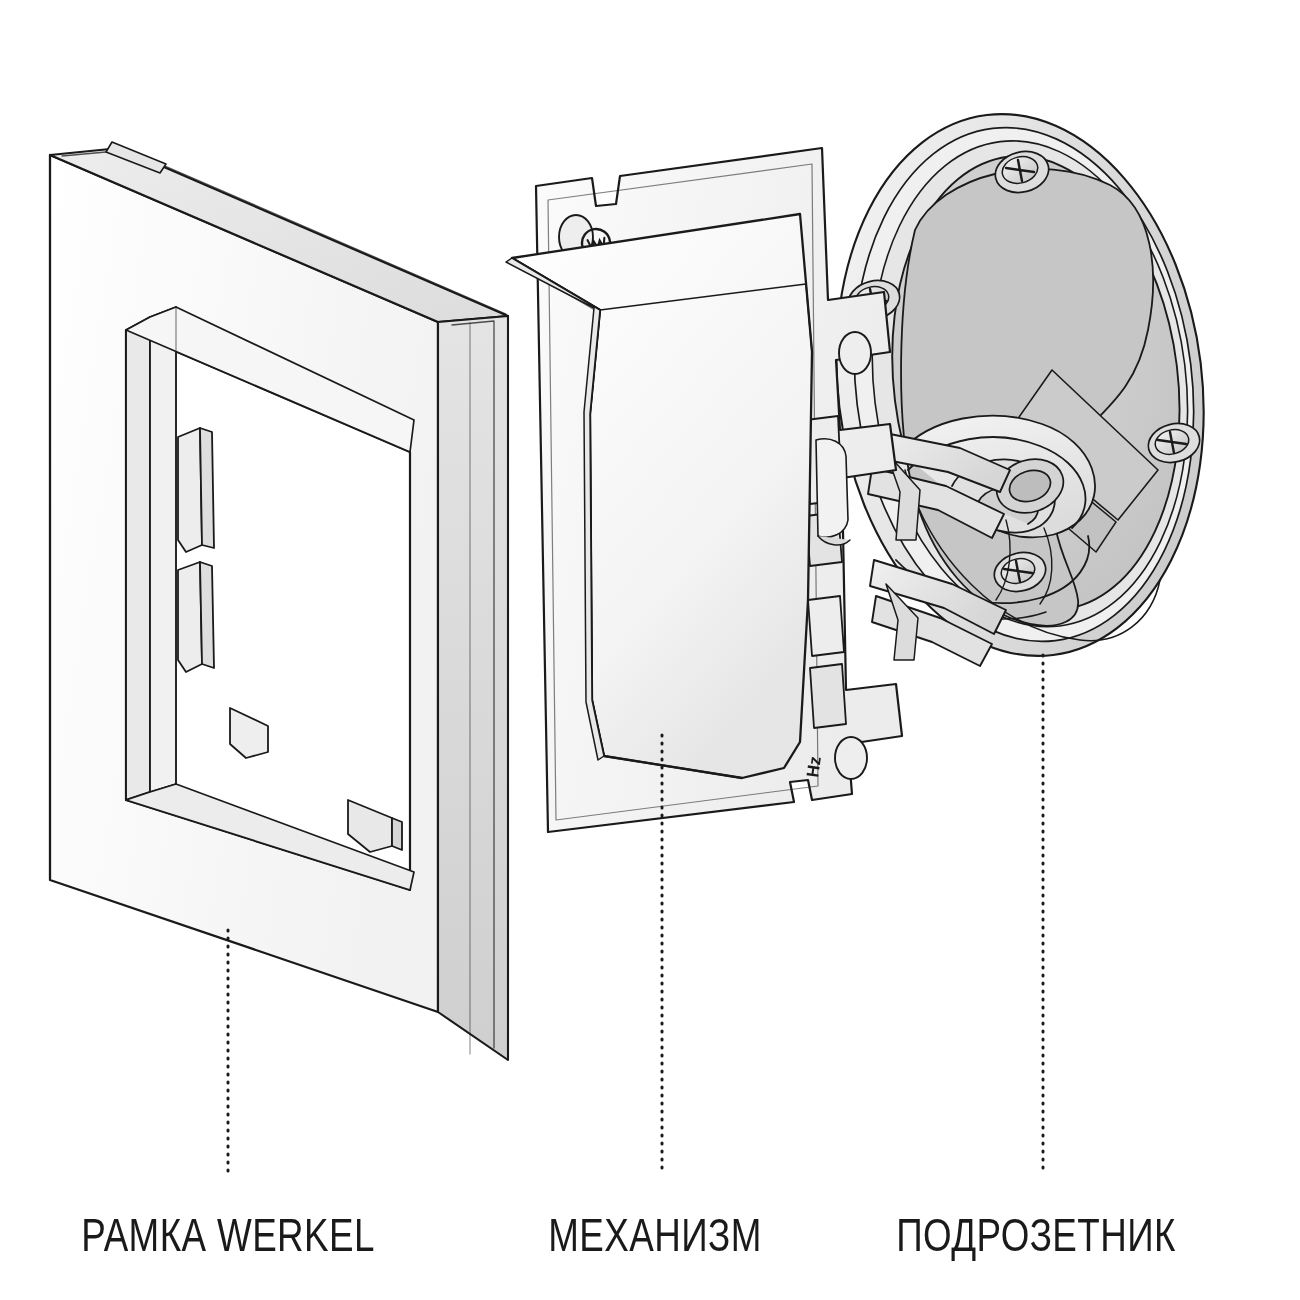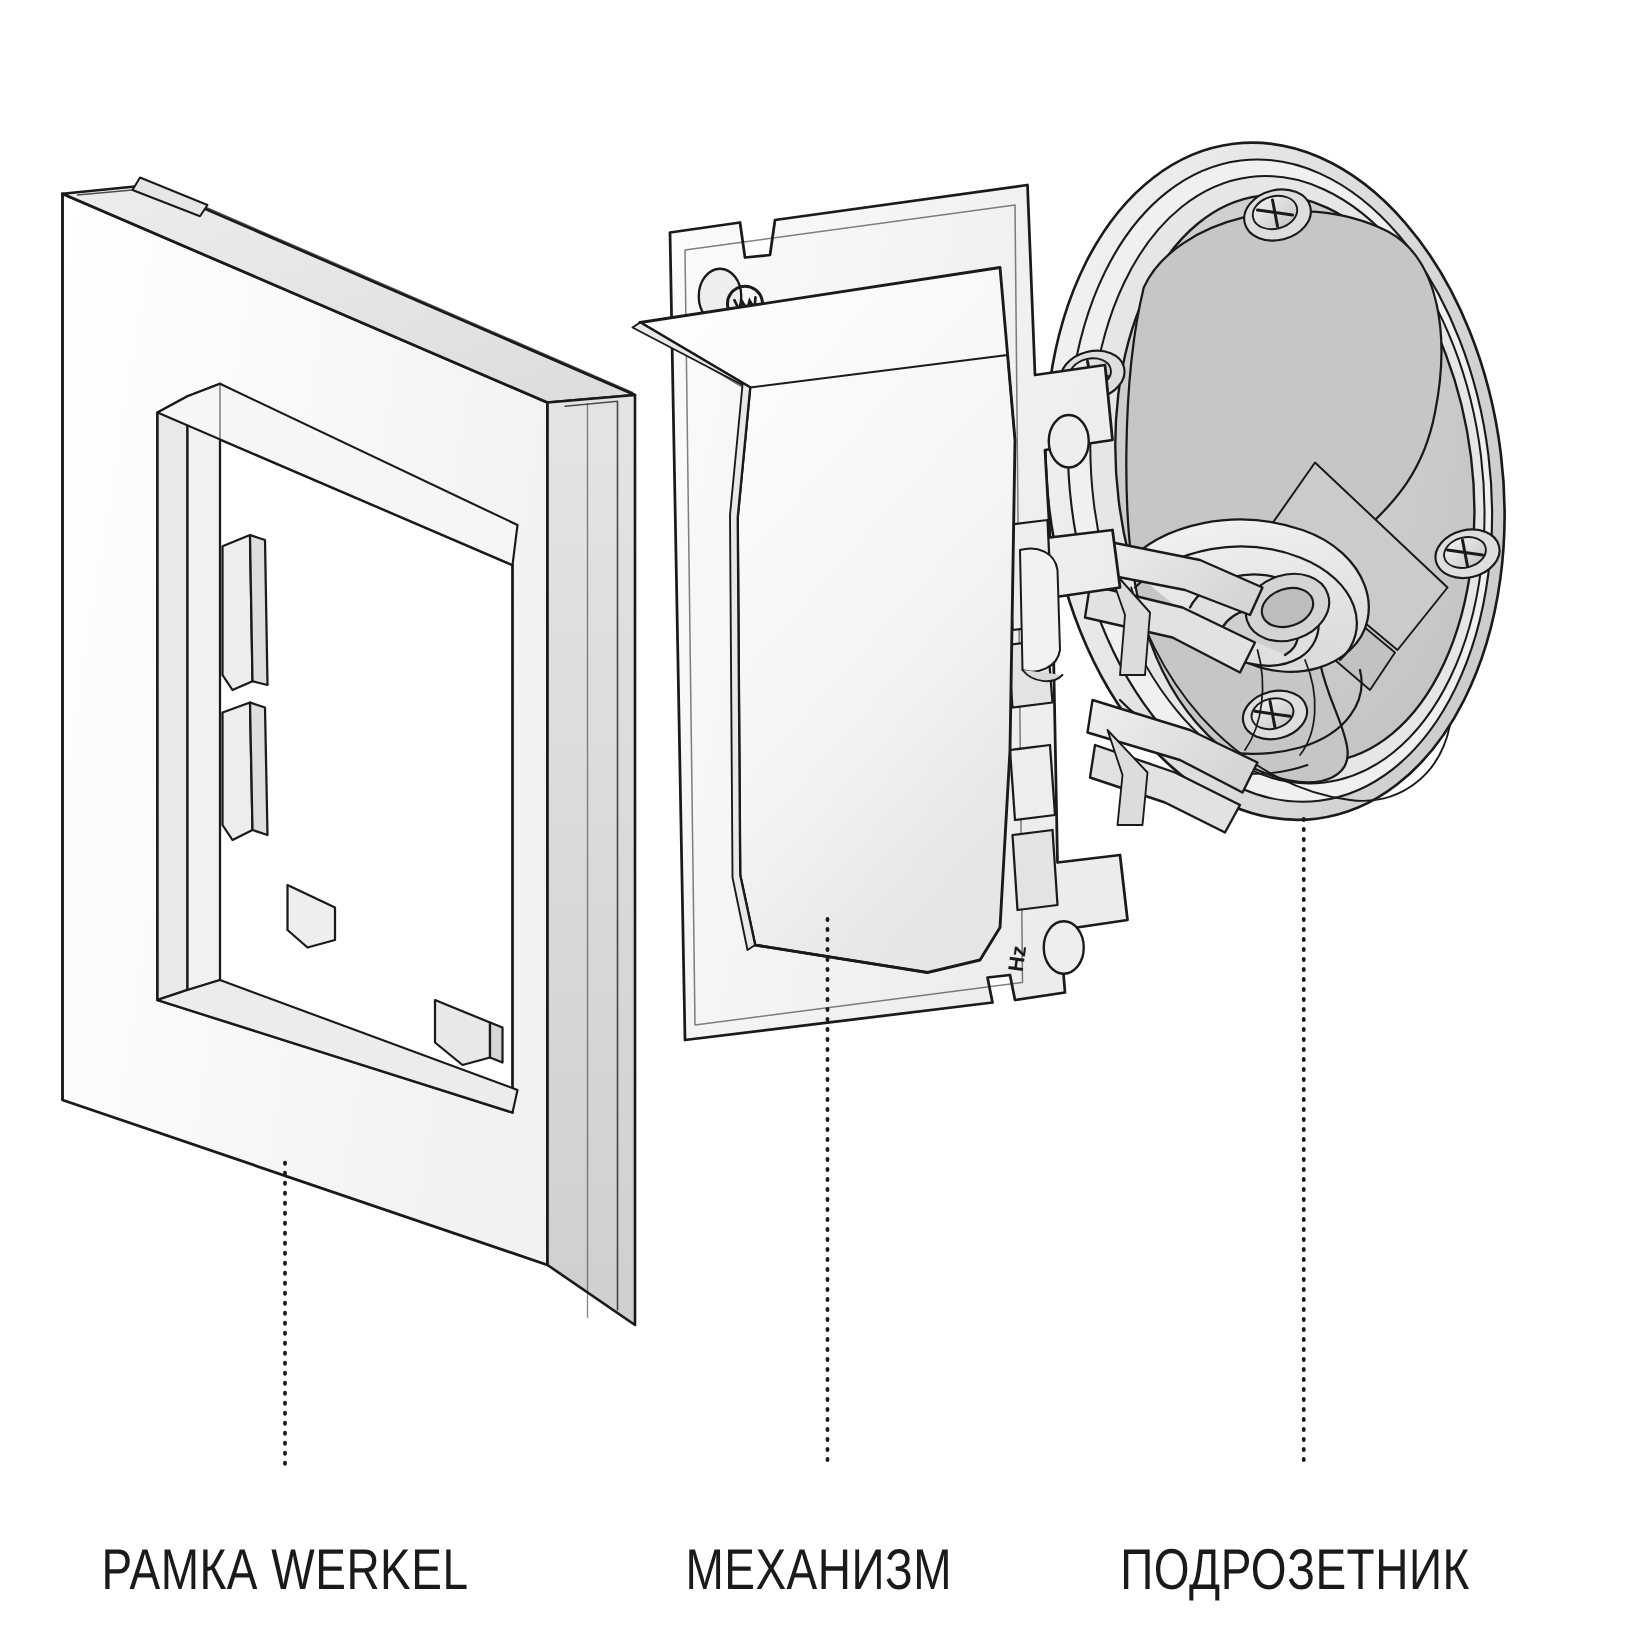--- a/index.html
+++ b/index.html
@@ -32,21 +32,21 @@
     font-weight: 300;
     font-size: 46px;
     letter-spacing: 0.5px;
     color: #1a1a1a;
     white-space: nowrap;
     transform: translateX(-50%) scaleX(0.80);
     transform-origin: center top;
     text-align: center;
     line-height: 1;
   }
-  .label-row { position: absolute; left:0; top:0; width:1300px; height:1094px; pointer-events:none;margin-top:20px;}
+  .label-row { position: absolute; left:0; top:0; width:1300px; height:1094px; pointer-events:none;}
 </style>
 </head>
 <body>
 
 <div id="stage">
 
   <svg id="scene" viewBox="0 0 1300 1300" xmlns="http://www.w3.org/2000/svg">
 
     <defs>
       <linearGradient id="gFaceL" x1="0" y1="0" x2="1" y2="0.35">

